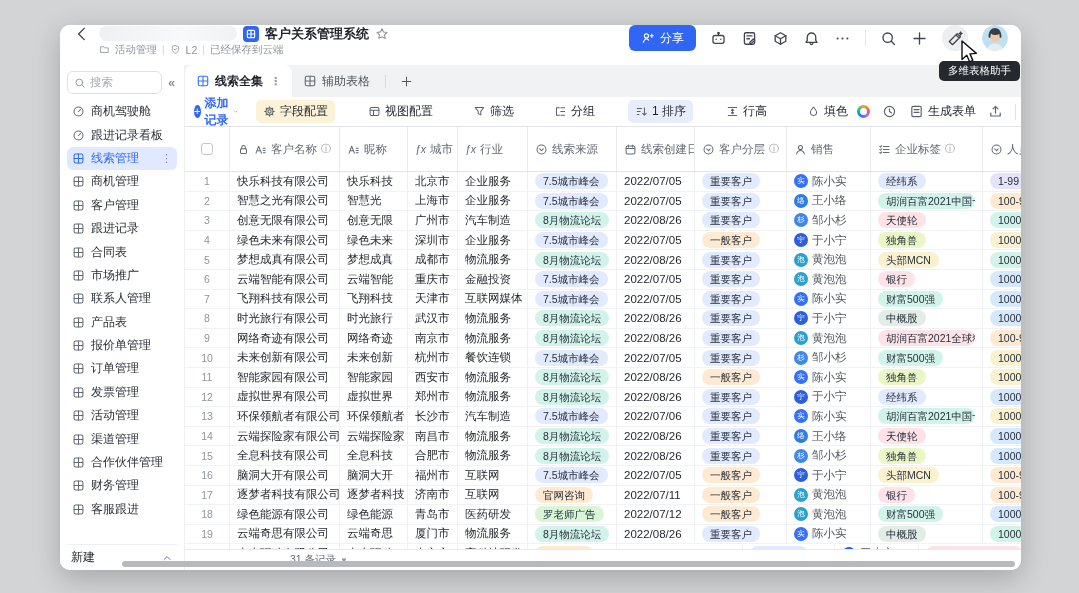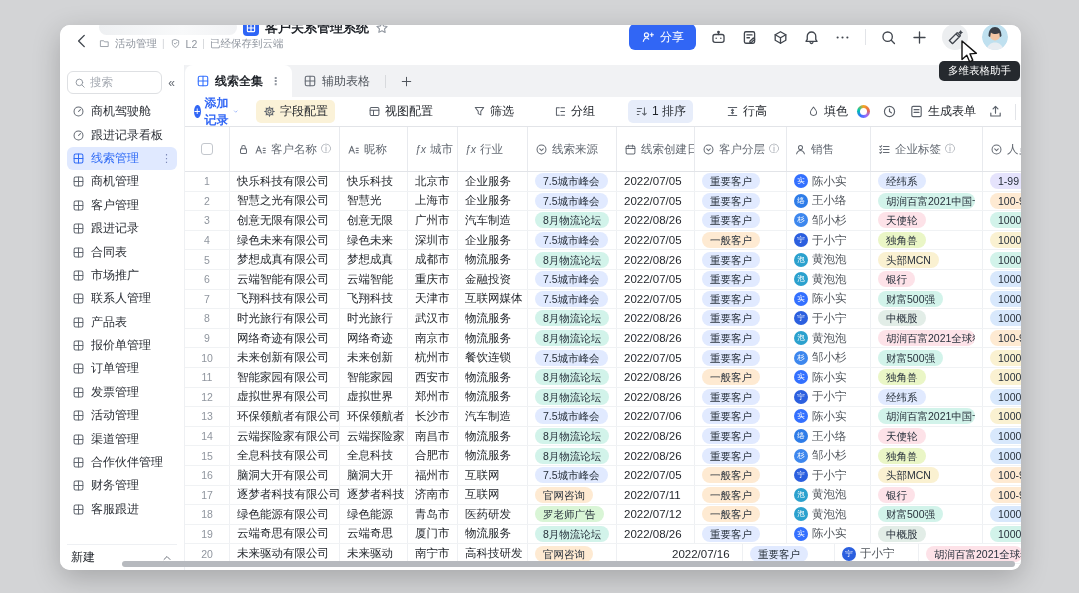--- a/index.html
+++ b/index.html
@@ -1,20 +1,20 @@
 <!DOCTYPE html>
 <html><head>
 <meta charset="utf-8">
 <style>
   *{margin:0;padding:0;box-sizing:border-box}
   html,body{width:1079px;height:593px;overflow:hidden}
   body{background:#d3d4d6;font-family:"Liberation Sans","DejaVu Sans",sans-serif;position:relative;color:#1f2329}
   .window{position:absolute;left:60px;top:25px;width:961px;height:545px;background:#fff;border-radius:10px;box-shadow:0 8px 28px rgba(0,0,0,.22);overflow:hidden}
   
-  .navbar{height:40px;display:flex;align-items:flex-end;padding:15px 13px;background:#fff}
+  .navbar{height:40px;display:flex;align-items:flex-start;padding:0 13px;background:#fff}
   .nav-back{width:18px;height:18px;color:#41464e;margin-right:8px}
   .nav-meta{display:flex;flex-direction:column;justify-content:center;gap:1px}
   .nav-line1{display:flex;align-items:center;gap:6px;height:17px}
   .blurpill{width:138px;height:15px;border-radius:8px;background:linear-gradient(90deg,#eef0f2,#f8f9fa 60%,#f1f2f4)}
   .bitico{width:16px;height:16px;border-radius:4px;background:#2e65f6;display:flex;align-items:center;justify-content:center;color:#fff}
   .bitico svg{width:10px;height:10px}
   .doc-title{font-size:13px;font-weight:700;color:#1f2329}
   .star{width:14px;height:14px;color:#8f959e}
   .nav-line2{display:flex;align-items:center;gap:5px;font-size:10.5px;color:#8f959e;height:13px}
   .nav-line2 .mico{width:11px;height:11px;color:#8f959e}
@@ -1241,20 +1241,26 @@
               <div class="t-cell" style="width: 112px;">
                 <span class="badge" style="background: rgb(253, 226, 232);">胡润百富2021全球独…</span>
               </div>
               <div class="t-cell" style="width: 110px;">
                 <span class="badge" style="background: rgb(254, 234, 210);">100-99</span>
               </div>
             </div>
           </div>
       </div>
 
+      <div class="gfooter">
+        <span class="rec-count">
+          <span>31 条记录</span>
+          <span style="font-size:8px;color:#8f959e">▼</span>
+        </span>
+      </div>
     </div>
   </div>
 
   <div class="hscroll"></div>
 </div>
 
 <div class="tooltip">多维表格助手</div>
 <svg class="cursor" viewBox="0 0 24 26">
   <path d="M4 1 L4 19.5 L8.8 15.2 L11.6 21.8 L14.8 20.4 L12 13.9 L18.4 13.4 Z" fill="#fff" stroke="#111" stroke-width="1.4" stroke-linejoin="round"></path>
 </svg>

